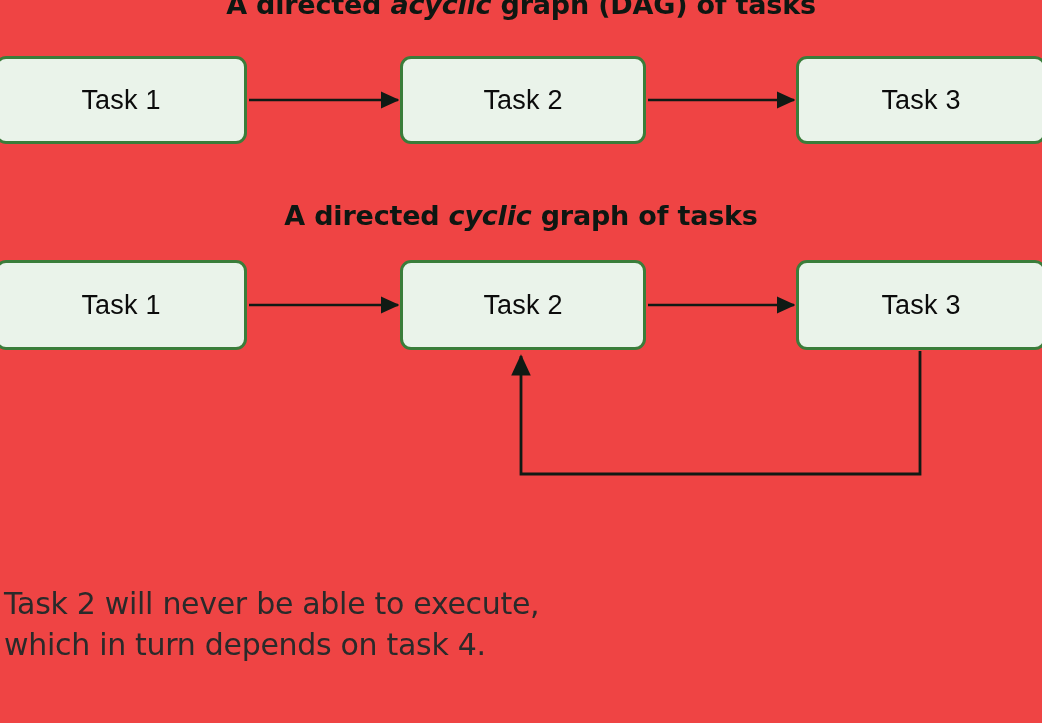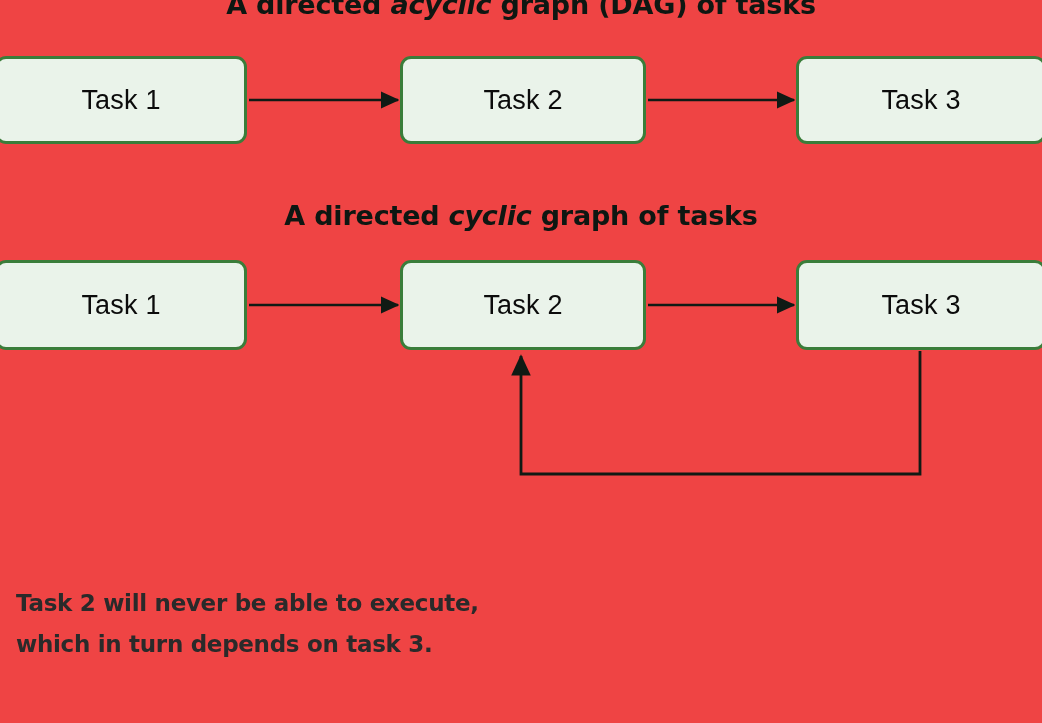--- a/index.html
+++ b/index.html
@@ -77,27 +77,27 @@
     left: 0;
     top: 0;
     width: 1042px;
     height: 723px;
     pointer-events: none;
   }
 
   
   #caption {
     position: absolute;
-    left: 16px;
+    left: 4px;
     top: 583px;
     width: 700px;
     color: #2a2a2a;
     font-family: "DejaVu Sans", sans-serif;
-    font-weight: bold;
-    font-size: 23px;
+    font-weight: normal;
+    font-size: 30px;
     line-height: 41px;
     letter-spacing: -0.3px;
     white-space: nowrap;
   }
   #caption .caption-line { display: block; }
 </style>
 </head>
 <body>
 
 <div id="stage">
@@ -146,16 +146,16 @@
 
     <line x1="249" y1="305" x2="398" y2="305" stroke="#101a14" stroke-width="2.6" marker-end="url(#arrow-right)"></line>
 
     <line x1="648" y1="305" x2="794" y2="305" stroke="#101a14" stroke-width="2.6" marker-end="url(#arrow-right)"></line>
 
     <path d="M 920 351 L 920 474 L 521 474 L 521 356" fill="none" stroke="#101a14" stroke-width="2.8" stroke-linecap="butt" stroke-linejoin="miter" marker-end="url(#arrow-up)"></path>
   </svg>
 
   <div id="caption">
     <span class="caption-line">Task 2 will never be able to execute,</span>
-    <span class="caption-line">which in turn depends on task 3.</span>
+    <span class="caption-line">which in turn depends on task 4.</span>
   </div>
 
 </div>
 
 </body></html>

